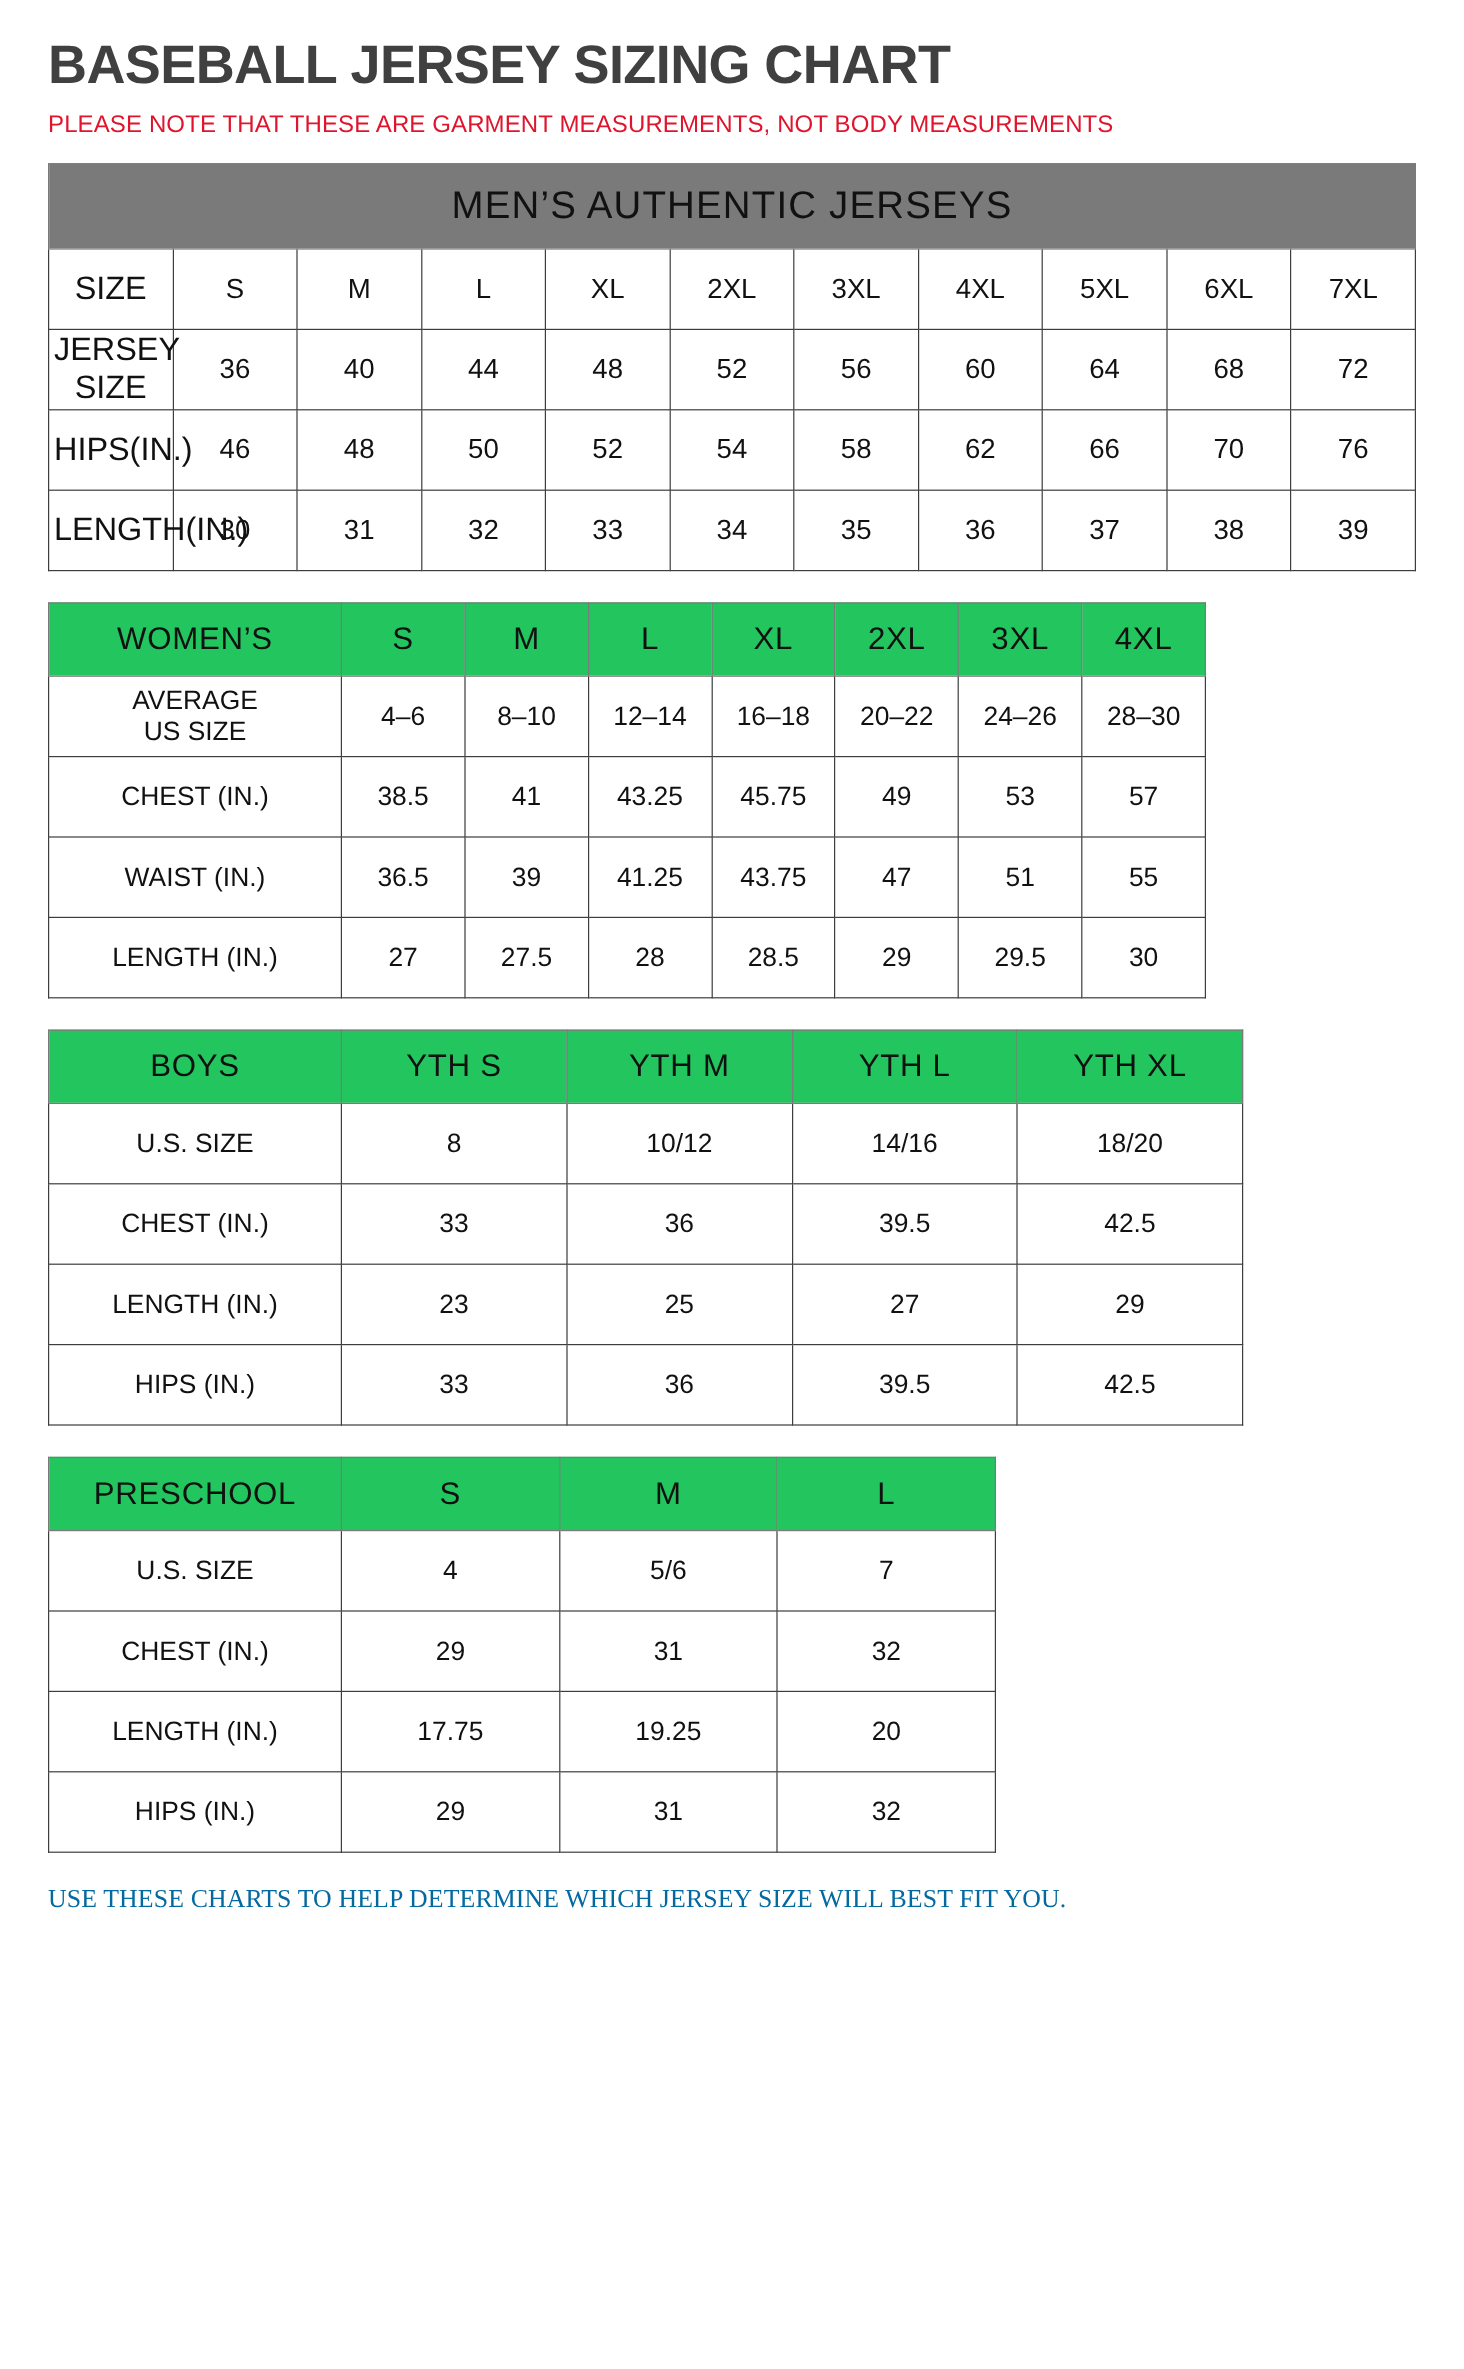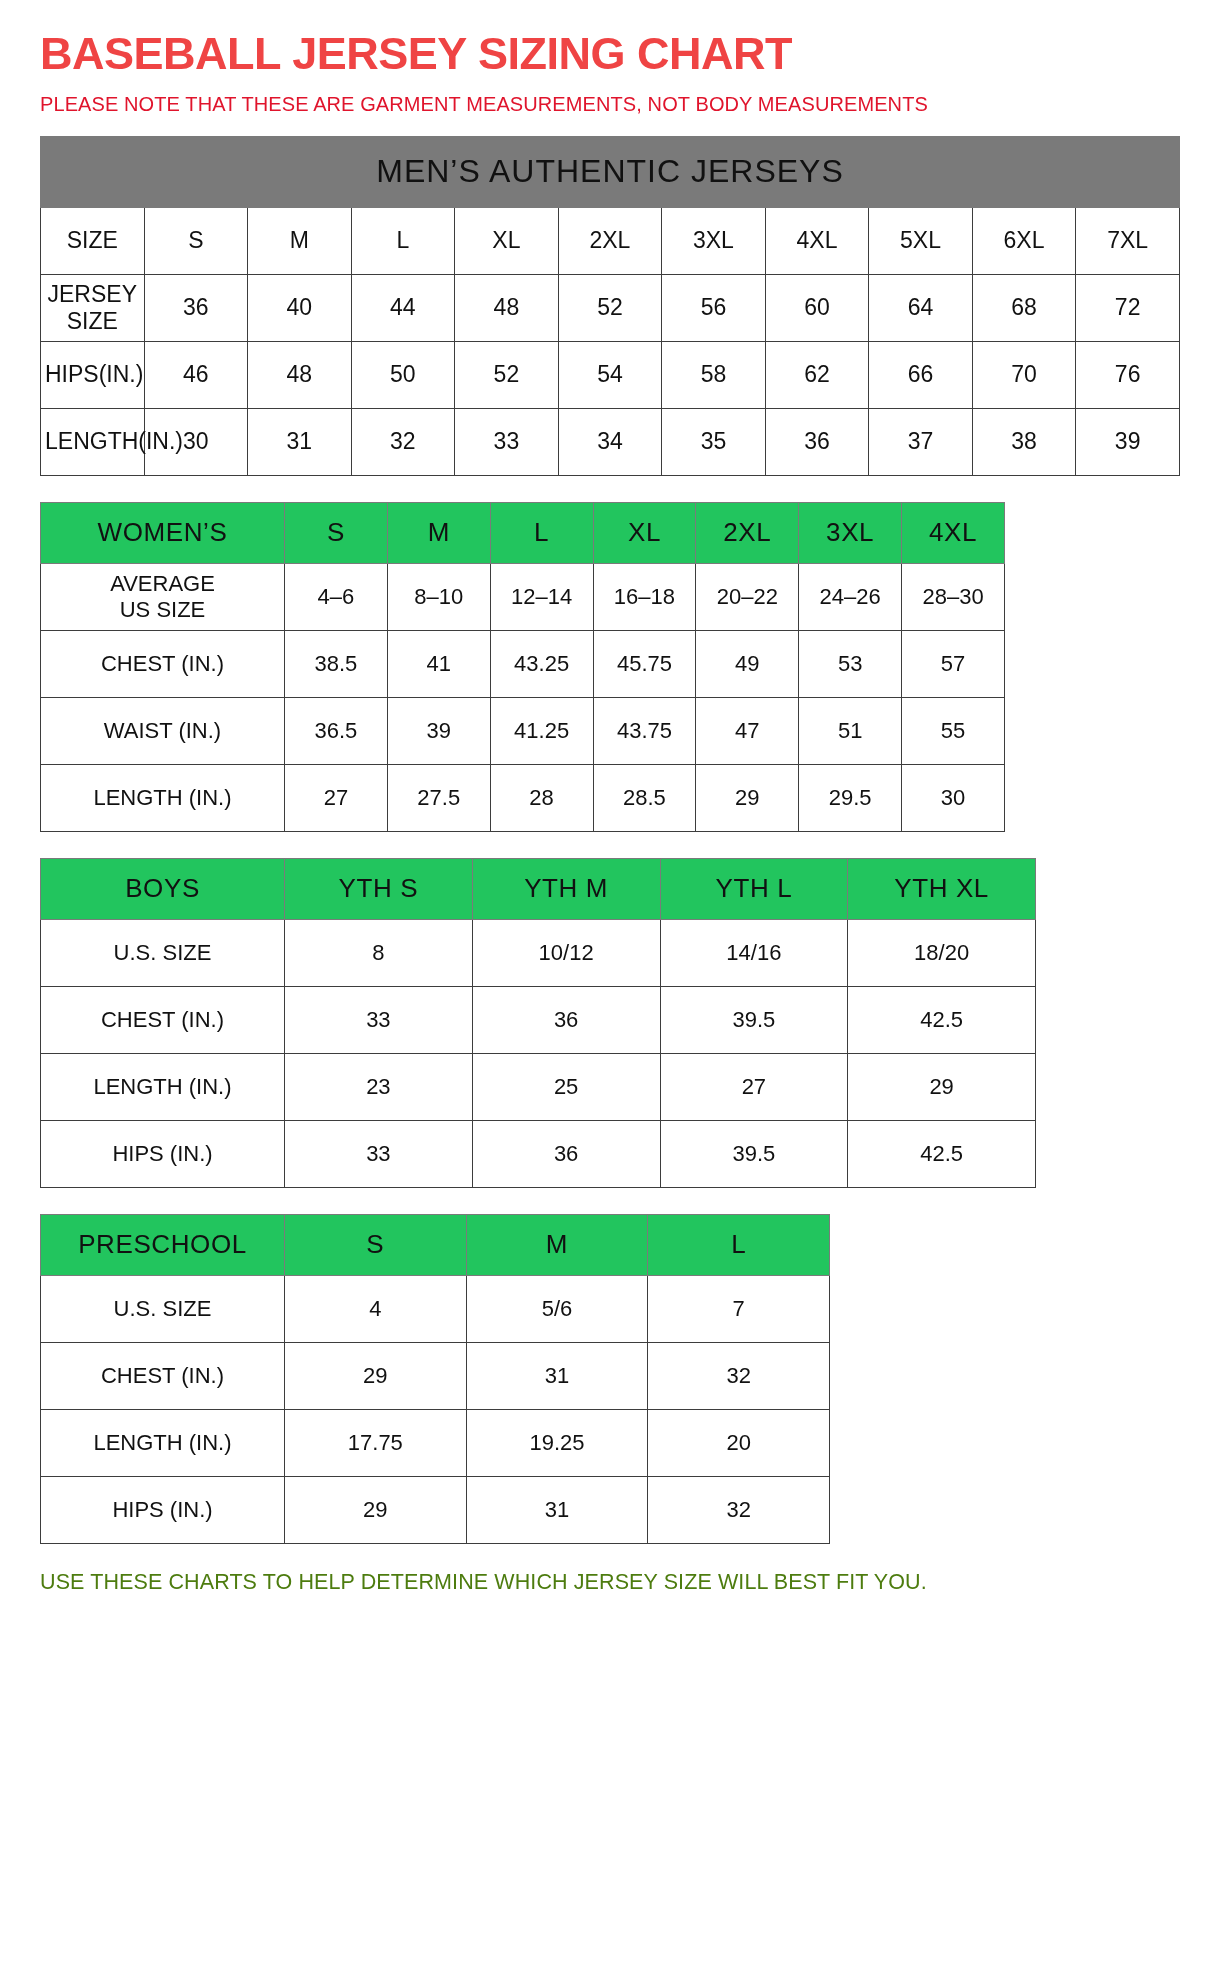--- a/index.html
+++ b/index.html
@@ -20,21 +20,21 @@
     box-sizing: border-box;
     padding: 30px 40px 20px 40px;
     position: relative;
   }
   .main-title {
     font-size: 45px;
     font-weight: bold;
     letter-spacing: -0.5px;
     line-height: 1.05;
     margin: 0 0 14px 0;
-    color: #ef4444;
+    color: #404040;
   }
   .note {
     color: #e0142c;
     font-size: 20px;
     line-height: 1.32;
     margin: 0 0 18px 0;
     letter-spacing: 0.1px;
   }
   table {
     border-collapse: collapse;
@@ -72,37 +72,38 @@
   .row-label {
     font-size: 22px;
     text-align: center;
   }
   .data-row td {
     height: 66px;
   }
   
   #mens-table { width: 1140px; }
   #mens-table .banner-cell { height: 70px; font-size: 32px; }
-  #mens-table .row-label { font-size: 23px; }
+  #mens-table .row-label { font-size: 27px; }
   #mens-table td { font-size: 23px; }
   
   #womens-table { width: 965px; }
   #womens-table .hdr-cell { font-size: 26px; }
   #womens-table .two-line { line-height: 1.15; text-align: center; }
   
   #boys-table { width: 996px; }
   #boys-table .hdr-cell { font-size: 26px; }
   
   #preschool-table { width: 790px; }
   #preschool-table .hdr-cell { font-size: 26px; }
   .footer-note {
-    color: #4d7c0f;
+    color: #0369a1;
     font-size: 21.5px;
     letter-spacing: 0.1px;
     margin-top: 10px;
+    font-family: Liberation Serif, serif;
   }
 </style>
 </head>
 <body>
 
 <div class="page">
 
   <h1 class="main-title">BASEBALL JERSEY SIZING CHART</h1>
 
   <div class="note">PLEASE NOTE THAT THESE ARE GARMENT MEASUREMENTS, NOT BODY MEASUREMENTS</div>

